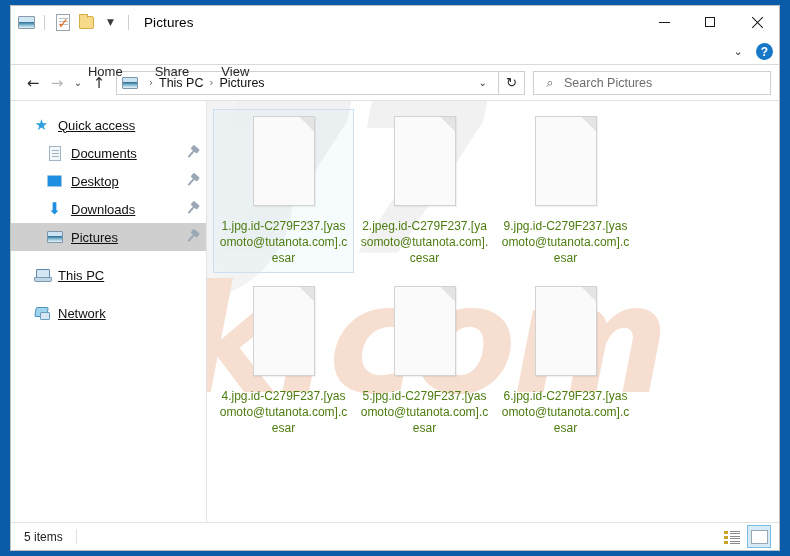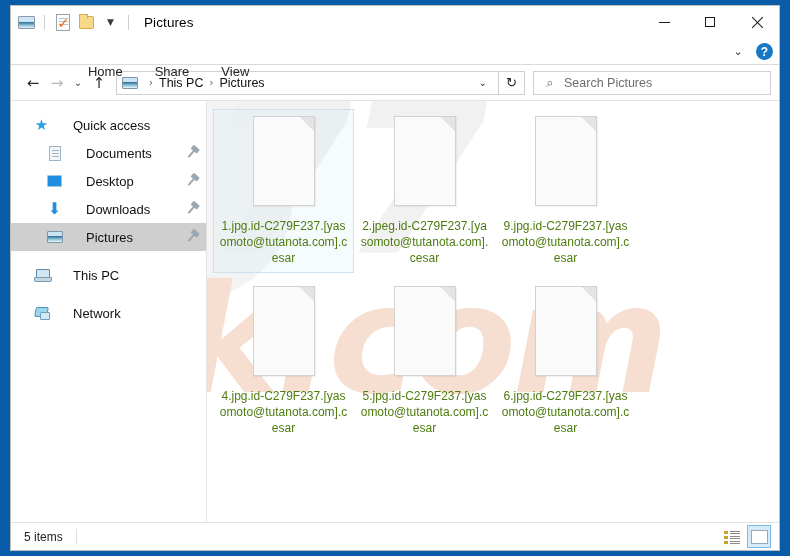--- a/index.html
+++ b/index.html
@@ -277,21 +277,21 @@
   }
   .nav-item {
     height: 28px;
     display: flex; align-items: center;
     padding-left: 22px; padding-right: 8px;
     font-size: 13px; color: #111111;
     cursor: default;
     position: relative;
   }
   .nav-item.selected { background: #cfcfcf; }
-  .nav-item .lbl { margin-left: 23px; white-space: nowrap; }
+  .nav-item .lbl { margin-left: 8px; white-space: nowrap; text-decoration: underline; }
   .nav-item.child { padding-left: 35px; }
   .nav-item.group { padding-left: 22px; }
   .nav-gap { height: 10px; }
   .pin {
     position: absolute; right: 13px; top: 50%;
     transform: translateY(-50%) rotate(40deg);
     width: 2px; height: 11px; background: #9aa8b5;
   }
   .pin:before {
     content: ""; position: absolute; left: -3px; top: -2px;

